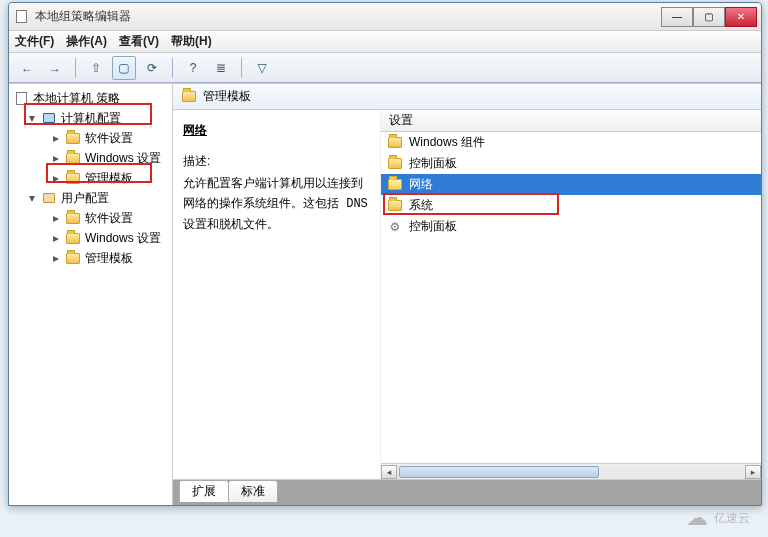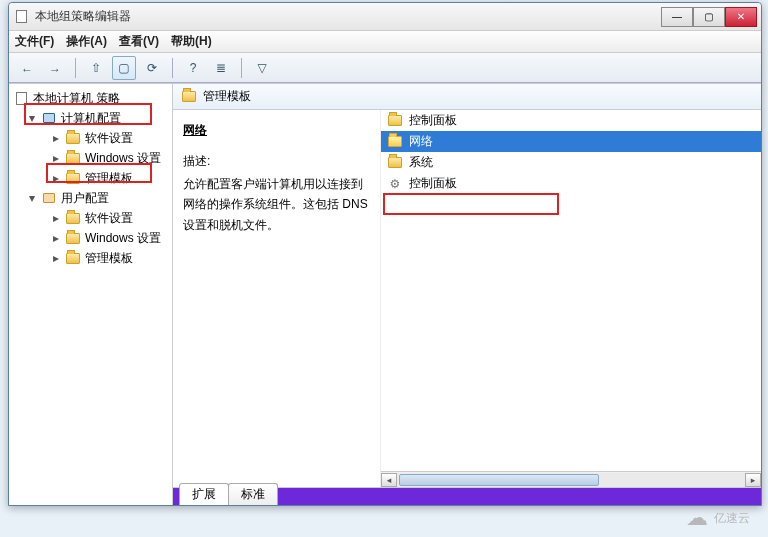--- a/index.html
+++ b/index.html
@@ -29,33 +29,33 @@
 .pc { width:12px; height:10px; border:1px solid #2a6496; background:#bcd9f2; border-radius:1px; }
 .doc { width:11px; height:13px; border:1px solid #7a7a7a; background:#fff; }
 .red-box1 { border: 2px solid #d22; position: absolute; left: 24px; top: 103px; width: 128px; height: 22px; pointer-events: none; }
 .red-box2 { border: 2px solid #d22; position: absolute; left: 46px; top: 163px; width: 106px; height: 20px; pointer-events: none; }
 .main { flex: 1; display: flex; flex-direction: column; background: #fff; }
 .breadcrumb { height: 26px; background: linear-gradient(#f7fbff,#e8f0f8); border-bottom: 1px solid #ccd; display: flex; align-items: center; padding: 0 8px; gap: 6px; }
 .content { flex: 1; display: flex; position: relative; }
 .desc-pane { width: 208px; padding: 12px 10px; border-right: 1px solid #eee; }
 .desc-title { font-weight: bold; text-decoration: underline; margin-bottom: 14px; }
 .desc-label { margin-bottom: 4px; }
-.desc-text { line-height: 1.7; }
+.desc-text { line-height: 1.7; font-family: Liberation Mono, monospace; }
 .list-pane { flex: 1; display: flex; flex-direction: column; position: relative; }
 .list-header { height: 22px; border-bottom: 1px solid #ccc; background: linear-gradient(#fdfdfd,#efefef); display: flex; align-items: center; padding: 0 8px; }
 .list-body { flex: 1; overflow: auto; }
 .list-row { height: 21px; display: flex; align-items: center; padding: 0 6px; gap: 6px; cursor: default; }
 .list-row.selected { background: #2e7cd6; color: #fff; }
 .list-row.selected .folder { filter: brightness(1.05); }
 .red-box3 { border: 2px solid #d22; position: absolute; left: 2px; top: 83px; width: 176px; height: 22px; pointer-events: none; }
 .scroll-h { height: 16px; border-top: 1px solid #ccc; background: #f0f0f0; display: flex; align-items: center; }
 .scroll-btn { width: 16px; height: 14px; border: 1px solid #aaa; background: linear-gradient(#fff,#ddd); display:flex; align-items:center; justify-content:center; font-size:9px; color:#555;}
 .scroll-track { flex: 1; height: 14px; background: #eaeaea; position: relative; }
 .scroll-thumb { position: absolute; left: 2px; top: 1px; width: 200px; height: 12px; background: linear-gradient(#dce8f4,#b8cee4); border: 1px solid #8aa8c8; border-radius: 2px; }
-.tabs { height: 18px; border-top: 1px solid #ccc; display: flex; align-items: flex-end; padding-left: 6px; background: #6d28d9; }
+.tabs { height: 26px; border-top: 1px solid #ccc; display: flex; align-items: flex-start; padding-left: 6px; background: #a3a3a3; }
 .tab { padding: 2px 12px; border: 1px solid #aaa; border-bottom: none; background: linear-gradient(#fff,#eee); margin-right: -1px; border-radius: 3px 3px 0 0; cursor: default; }
 .tab.active { background: #fff; }
 .watermark { position: absolute; right: 18px; bottom: 6px; color: #b8b8b8; font-size: 18px; display: flex; align-items: center; gap: 6px; }
 .watermark .cloud { font-size: 22px; }
 </style>
 </head>
 <body>
 
 <div class="window">
   <div class="titlebar">
@@ -180,21 +180,30 @@
           </span>
         <span>管理模板</span>
       </div>
       <div class="content">
         <div class="desc-pane">
           <div class="desc-title">网络</div>
           <div class="desc-label">描述:</div>
           <div class="desc-text">允许配置客户端计算机用以连接到网络的操作系统组件。这包括 DNS 设置和脱机文件。</div>
         </div>
         <div class="list-pane">
+          <div class="list-header">
+            <span>设置</span>
+          </div>
           <div class="list-body" id="list-body">
+              <div class="list-row">
+                <span class="ticon">
+                  <span class="folder"></span>
+                </span>
+                <span>Windows 组件</span>
+              </div>
               <div class="list-row">
                 <span class="ticon">
                   <span class="folder"></span>
                 </span>
                 <span>控制面板</span>
               </div>
               <div class="list-row selected">
                 <span class="ticon">
                   <span class="folder"></span>
                 </span>

